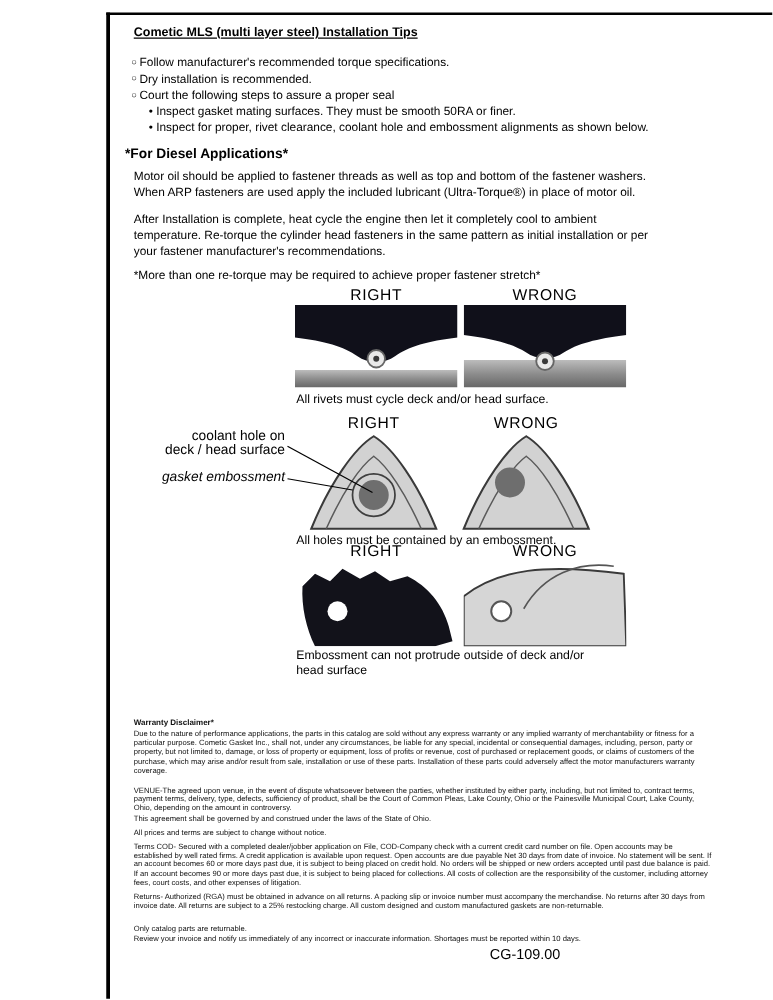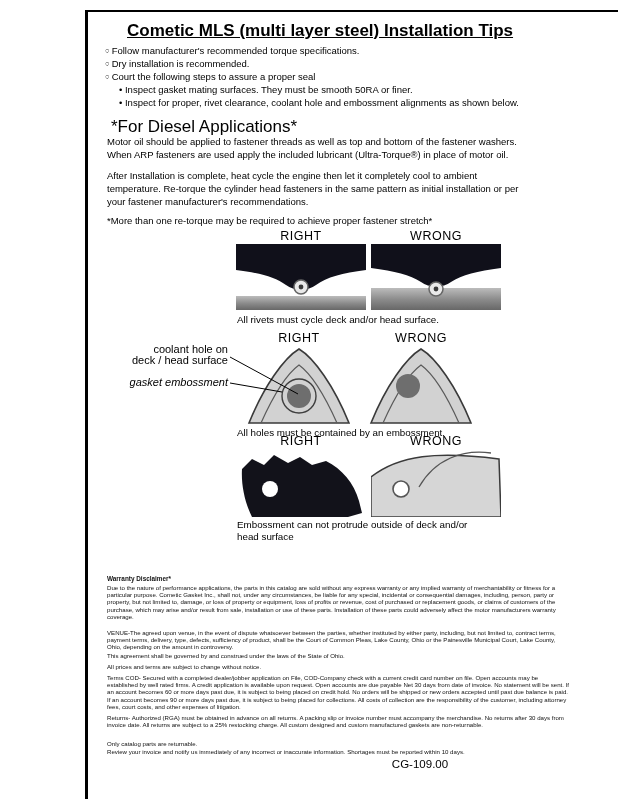--- a/index.html
+++ b/index.html
@@ -1,26 +1,26 @@
 <!DOCTYPE html>
 <html><head>
 <meta charset="utf-8">
 <style>
   * { margin:0; padding:0; box-sizing:border-box; }
   html,body { width:618px; height:800px; background:#ffffff; }
   body { font-family:"Liberation Sans", sans-serif; color:#000; position:relative; overflow:hidden; }
   .abs { position:absolute; }
   .frame { left:85px; top:10px; width:533px; height:789px;
            border-left:3px solid #000; border-top:2px solid #000; }
-  .title { left:107px; top:21px; font-size:17px; font-weight:bold; text-decoration:underline; white-space:nowrap;margin-left:20px; }
+  .title { left:107px; top:21px; font-size:10px; font-weight:bold; text-decoration:underline; white-space:nowrap; }
   .bullet { left:105px; font-size:9.5px; white-space:nowrap; }
   .bullet::before { content:"\25CB\00a0"; font-size:7.5px; position:relative; top:-1px; }
   .subbullet { left:119px; font-size:9.5px; white-space:nowrap; }
   .subbullet::before { content:"\2022\00a0"; }
-  .h2 { left:111px; font-size:17px; font-weight:normal; white-space:nowrap; }
+  .h2 { left:100px; font-size:11px; font-weight:bold; white-space:nowrap; }
   .para { left:107px; width:420px; font-size:9.5px; line-height:13px; }
   .dg-label { width:130px; text-align:center; font-size:12.5px; letter-spacing:0.5px; }
   .dg-label-sm { width:106px; text-align:center; font-size:12.5px; letter-spacing:0.5px; }
   .caption { font-size:9.8px; line-height:12px; }
   .ptr-label { width:116px; text-align:right; font-size:11px; line-height:11px; }
   .fine { left:107px; width:463px; font-size:6.1px; line-height:7.2px; color:#111; }
   .fine-h { font-size:6.4px; font-weight:bold; }
   .footer-code { width:130px; text-align:center; font-size:11.5px; }
   svg { display:block; }
 </style>

